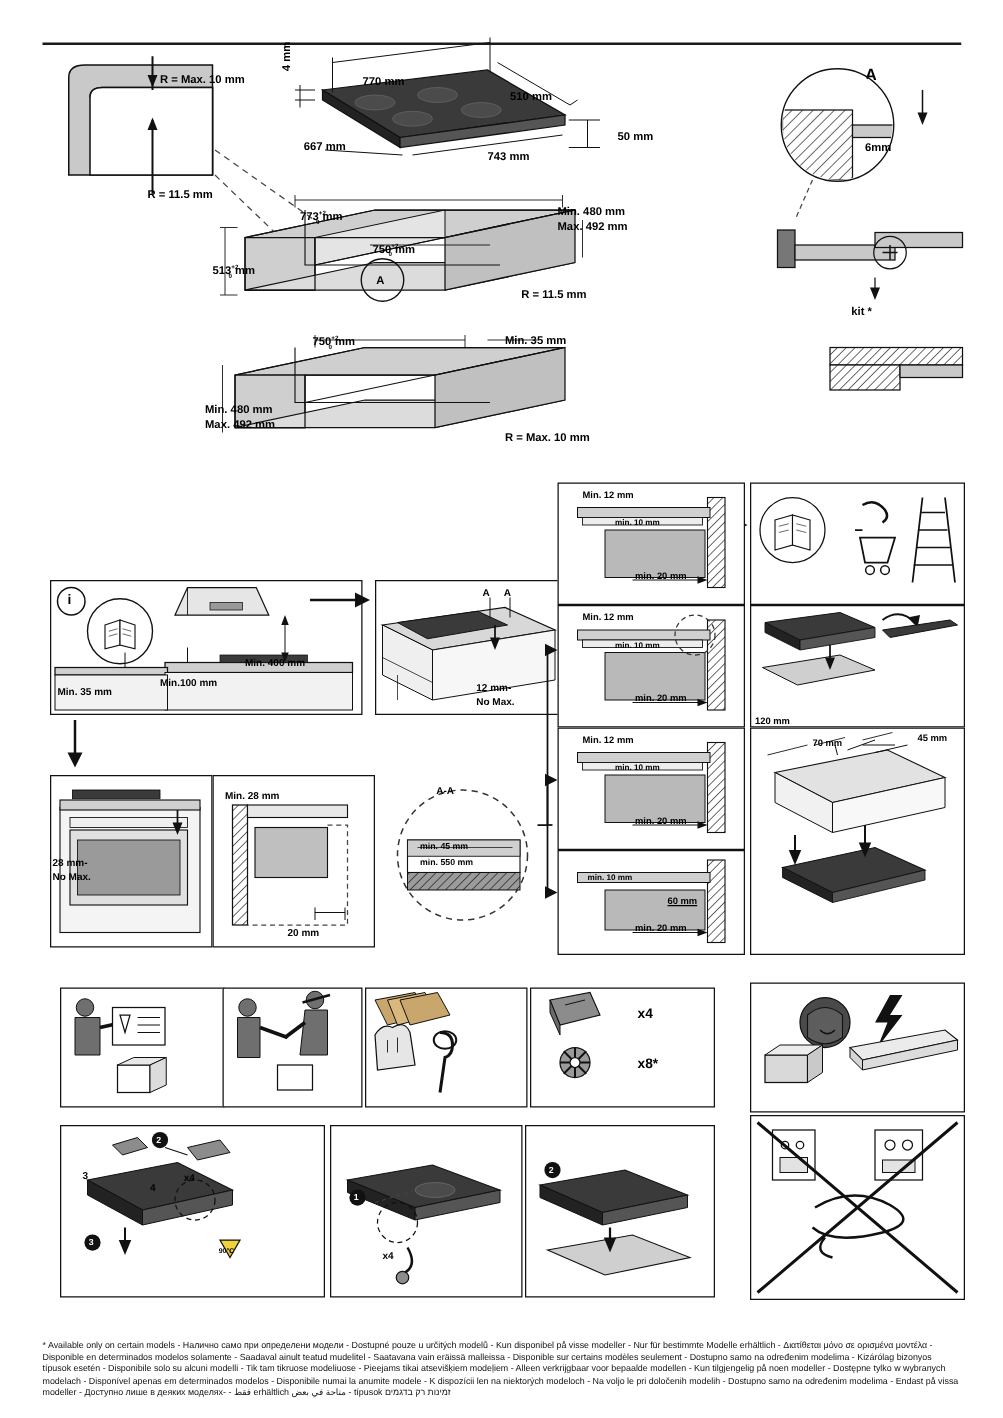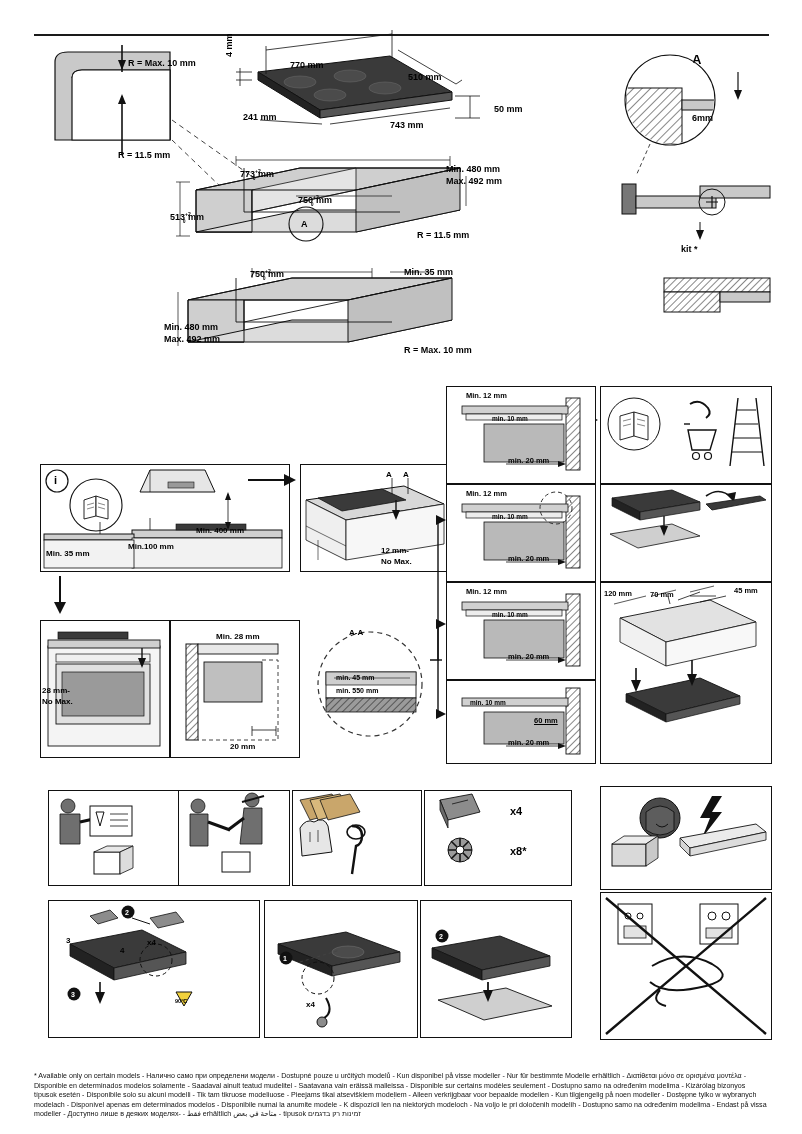--- a/index.html
+++ b/index.html
@@ -58,21 +58,21 @@
     <path d="M470 96 L470 118" stroke="#111" stroke-width="0.8"></path>
     <path d="M455 96 L480 96" stroke="#111" stroke-width="0.8"></path>
     <path d="M455 118 L480 118" stroke="#111" stroke-width="0.8"></path>
     <path d="M260 120 L322 124" stroke="#111" stroke-width="0.8"></path>
     <path d="M330 124 L450 108" stroke="#111" stroke-width="0.8"></path>
   </svg>
   <div class="lbl b" style="left:290px;top:60px;">770 mm</div>
   <div class="lbl b" style="left:408px;top:72px;">510 mm</div>
   <div class="lbl b" style="left:224px;top:57px;transform:rotate(-90deg);transform-origin:left top;">4 mm</div>
   <div class="lbl b" style="left:494px;top:104px;">50 mm</div>
-  <div class="lbl b" style="left:243px;top:112px;">241 mm</div>
+  <div class="lbl b" style="left:243px;top:112px;">667 mm</div>
   <div class="lbl b" style="left:390px;top:120px;">743 mm</div>
 
   <svg width="802" height="1134">
     <polygon points="196,190 300,168 460,168 356,190" fill="#cfcfcf" stroke="#111" stroke-width="1"></polygon>
     <polygon points="196,190 196,232 252,232 252,190" fill="#cfcfcf" stroke="#111" stroke-width="1"></polygon>
     <polygon points="196,232 300,210 460,210 356,232" fill="#dcdcdc" stroke="#111" stroke-width="1"></polygon>
     <polygon points="356,190 460,168 460,210 356,232" fill="#c0c0c0" stroke="#111" stroke-width="1"></polygon>
     <polygon points="252,190 356,168 356,190 252,212" fill="#e4e4e4" stroke="#111" stroke-width="0.8"></polygon>
     <polygon points="196,190 300,168 460,168 356,190 252,190 252,232 196,232" fill="none" stroke="#111" stroke-width="1"></polygon>
     <path d="M244 168 L244 212 L400 212" stroke="#111" stroke-width="0.9" fill="none"></path>
@@ -240,21 +240,21 @@
   <svg width="802" height="1134">
     <rect x="186" y="644" width="12" height="96" fill="#fff" stroke="#111" stroke-width="1"></rect>
     <rect x="186" y="644" width="12" height="96" fill="url(#hp2)"></rect>
     <rect x="198" y="644" width="80" height="10" fill="#e8e8e8" stroke="#111" stroke-width="0.9"></rect>
     <rect x="204" y="662" width="58" height="40" fill="#bfbfbf" stroke="#111" stroke-width="0.9"></rect>
     <path d="M262 660 L278 660 L278 740 L198 740" stroke="#444" stroke-width="1" stroke-dasharray="4,3" fill="none"></path>
     <path d="M252 730 L276 730" stroke="#111" stroke-width="0.8"></path>
     <path d="M252 726 L252 736" stroke="#111" stroke-width="0.8"></path>
     <path d="M276 726 L276 736" stroke="#111" stroke-width="0.8"></path>
   </svg>
-  <div class="lbl b s" style="left:180px;top:632px;margin-left:36px;">Min. 28 mm</div>
+  <div class="lbl b s" style="left:180px;top:632px;">Min. 28 mm</div>
   <div class="lbl b s" style="left:230px;top:742px;">20 mm</div>
 
   <svg width="802" height="1134">
     <circle cx="370" cy="684" r="52" fill="none" stroke="#333" stroke-width="1.2" stroke-dasharray="5,4"></circle>
     <rect x="326" y="672" width="90" height="26" fill="#fff" stroke="#111" stroke-width="0.9"></rect>
     <rect x="326" y="672" width="90" height="13" fill="#cfcfcf" stroke="#111" stroke-width="0.7"></rect>
     <rect x="326" y="698" width="90" height="14" fill="#9b9b9b" stroke="#111" stroke-width="0.8"></rect>
     <rect x="326" y="698" width="90" height="14" fill="url(#hp2)"></rect>
     <path d="M334 678 L410 678" stroke="#111" stroke-width="0.6"></path>
 
@@ -369,21 +369,21 @@
     <polygon points="666,714 740,696 740,704 666,722" fill="#555" stroke="#111" stroke-width="0.7"></polygon>
     <path d="M692 660 L692 682" stroke="#111" stroke-width="1.6"></path>
     <polygon points="692,686 687,674 697,674" fill="#111"></polygon>
     <path d="M636 668 L636 688" stroke="#111" stroke-width="1.6"></path>
     <polygon points="636,692 631,680 641,680" fill="#111"></polygon>
 
     <path d="M614 604 L646 596" stroke="#111" stroke-width="0.7"></path>
     <path d="M652 596 L676 590" stroke="#111" stroke-width="0.7"></path>
     <path d="M690 592 L714 586" stroke="#111" stroke-width="0.7"></path>
   </svg>
-  <div class="lbl b xs" style="left:604px;top:589px;font-size:7.5px;">120 mm</div>
+  <div class="lbl b xs" style="left:604px;top:572px;font-size:7.5px;">120 mm</div>
   <div class="lbl b xs" style="left:650px;top:590px;font-size:7.5px;">70 mm</div>
   <div class="lbl b xs" style="left:700px;top:586px;font-size:7.5px;padding-left:34px;">45 mm</div>
 
   <div class="panel" style="left:48px;top:790px;width:130px;height:94px;"></div>
   <div class="panel" style="left:178px;top:790px;width:110px;height:94px;"></div>
   <div class="panel" style="left:292px;top:790px;width:128px;height:94px;"></div>
   <div class="panel" style="left:424px;top:790px;width:146px;height:94px;"></div>
   <div class="panel" style="left:600px;top:786px;width:170px;height:102px;"></div>
   <div class="panel" style="left:600px;top:892px;width:170px;height:146px;"></div>
   <div class="panel" style="left:48px;top:900px;width:210px;height:136px;"></div>

